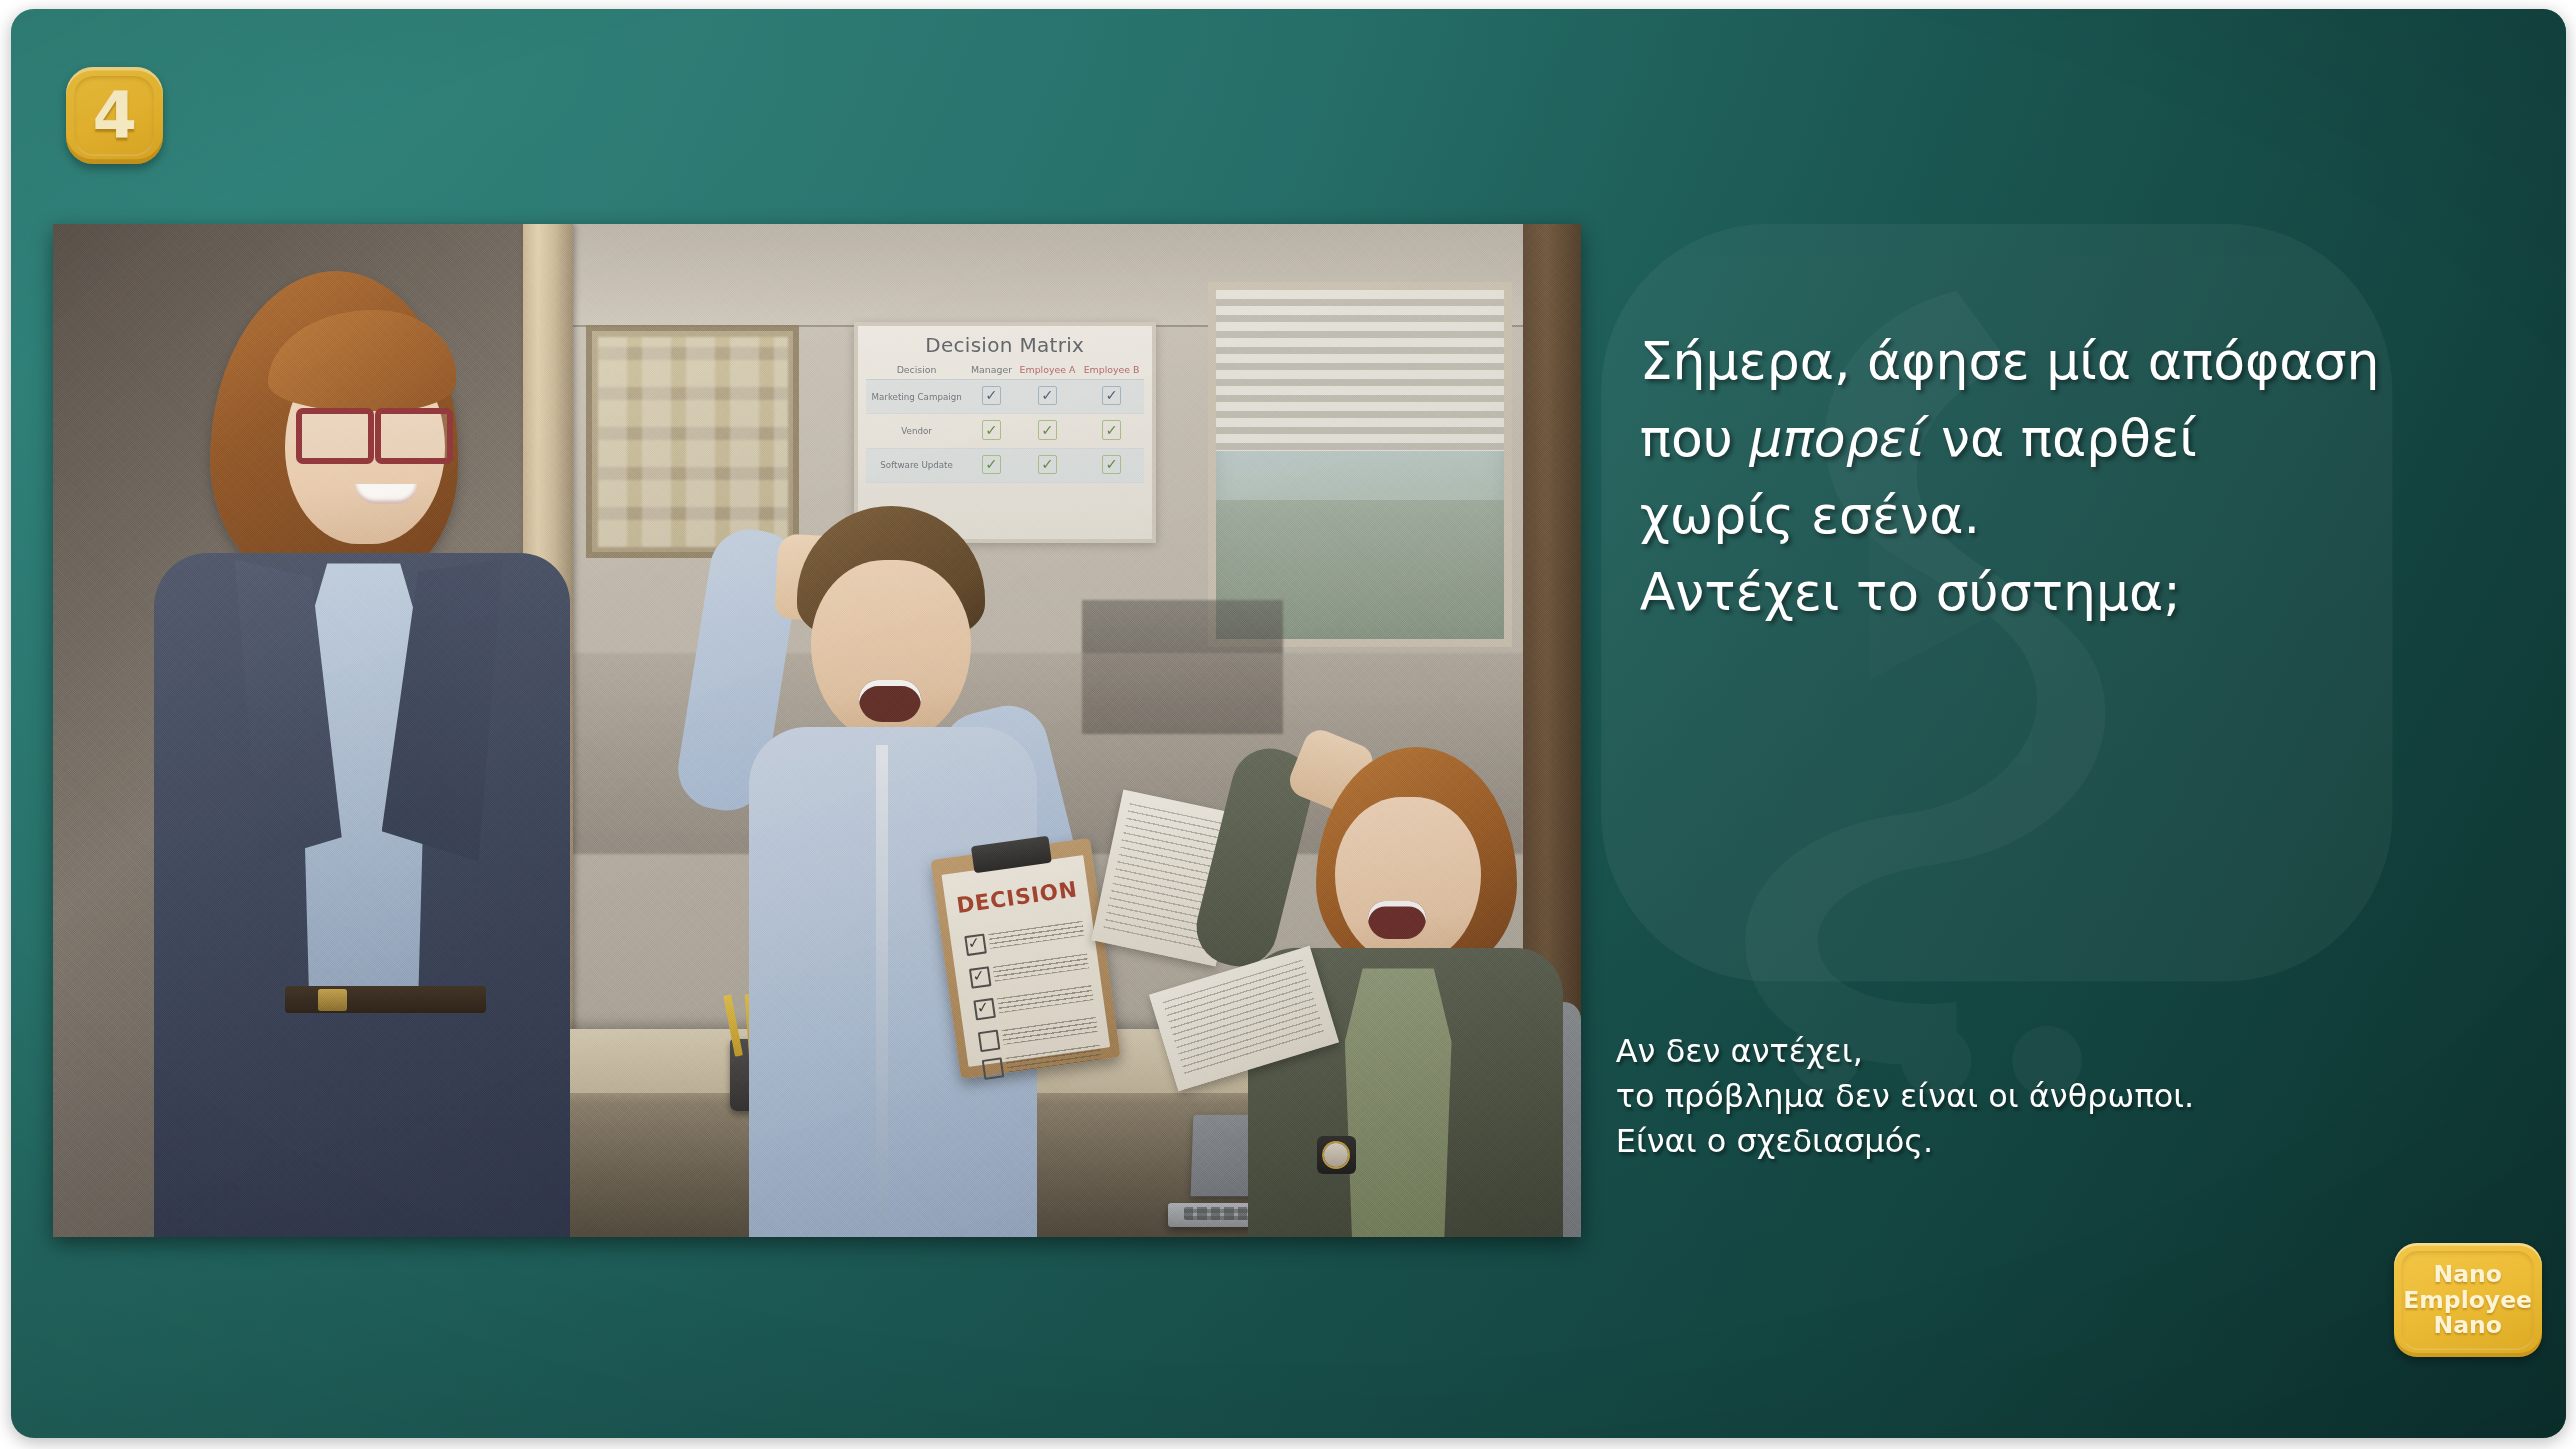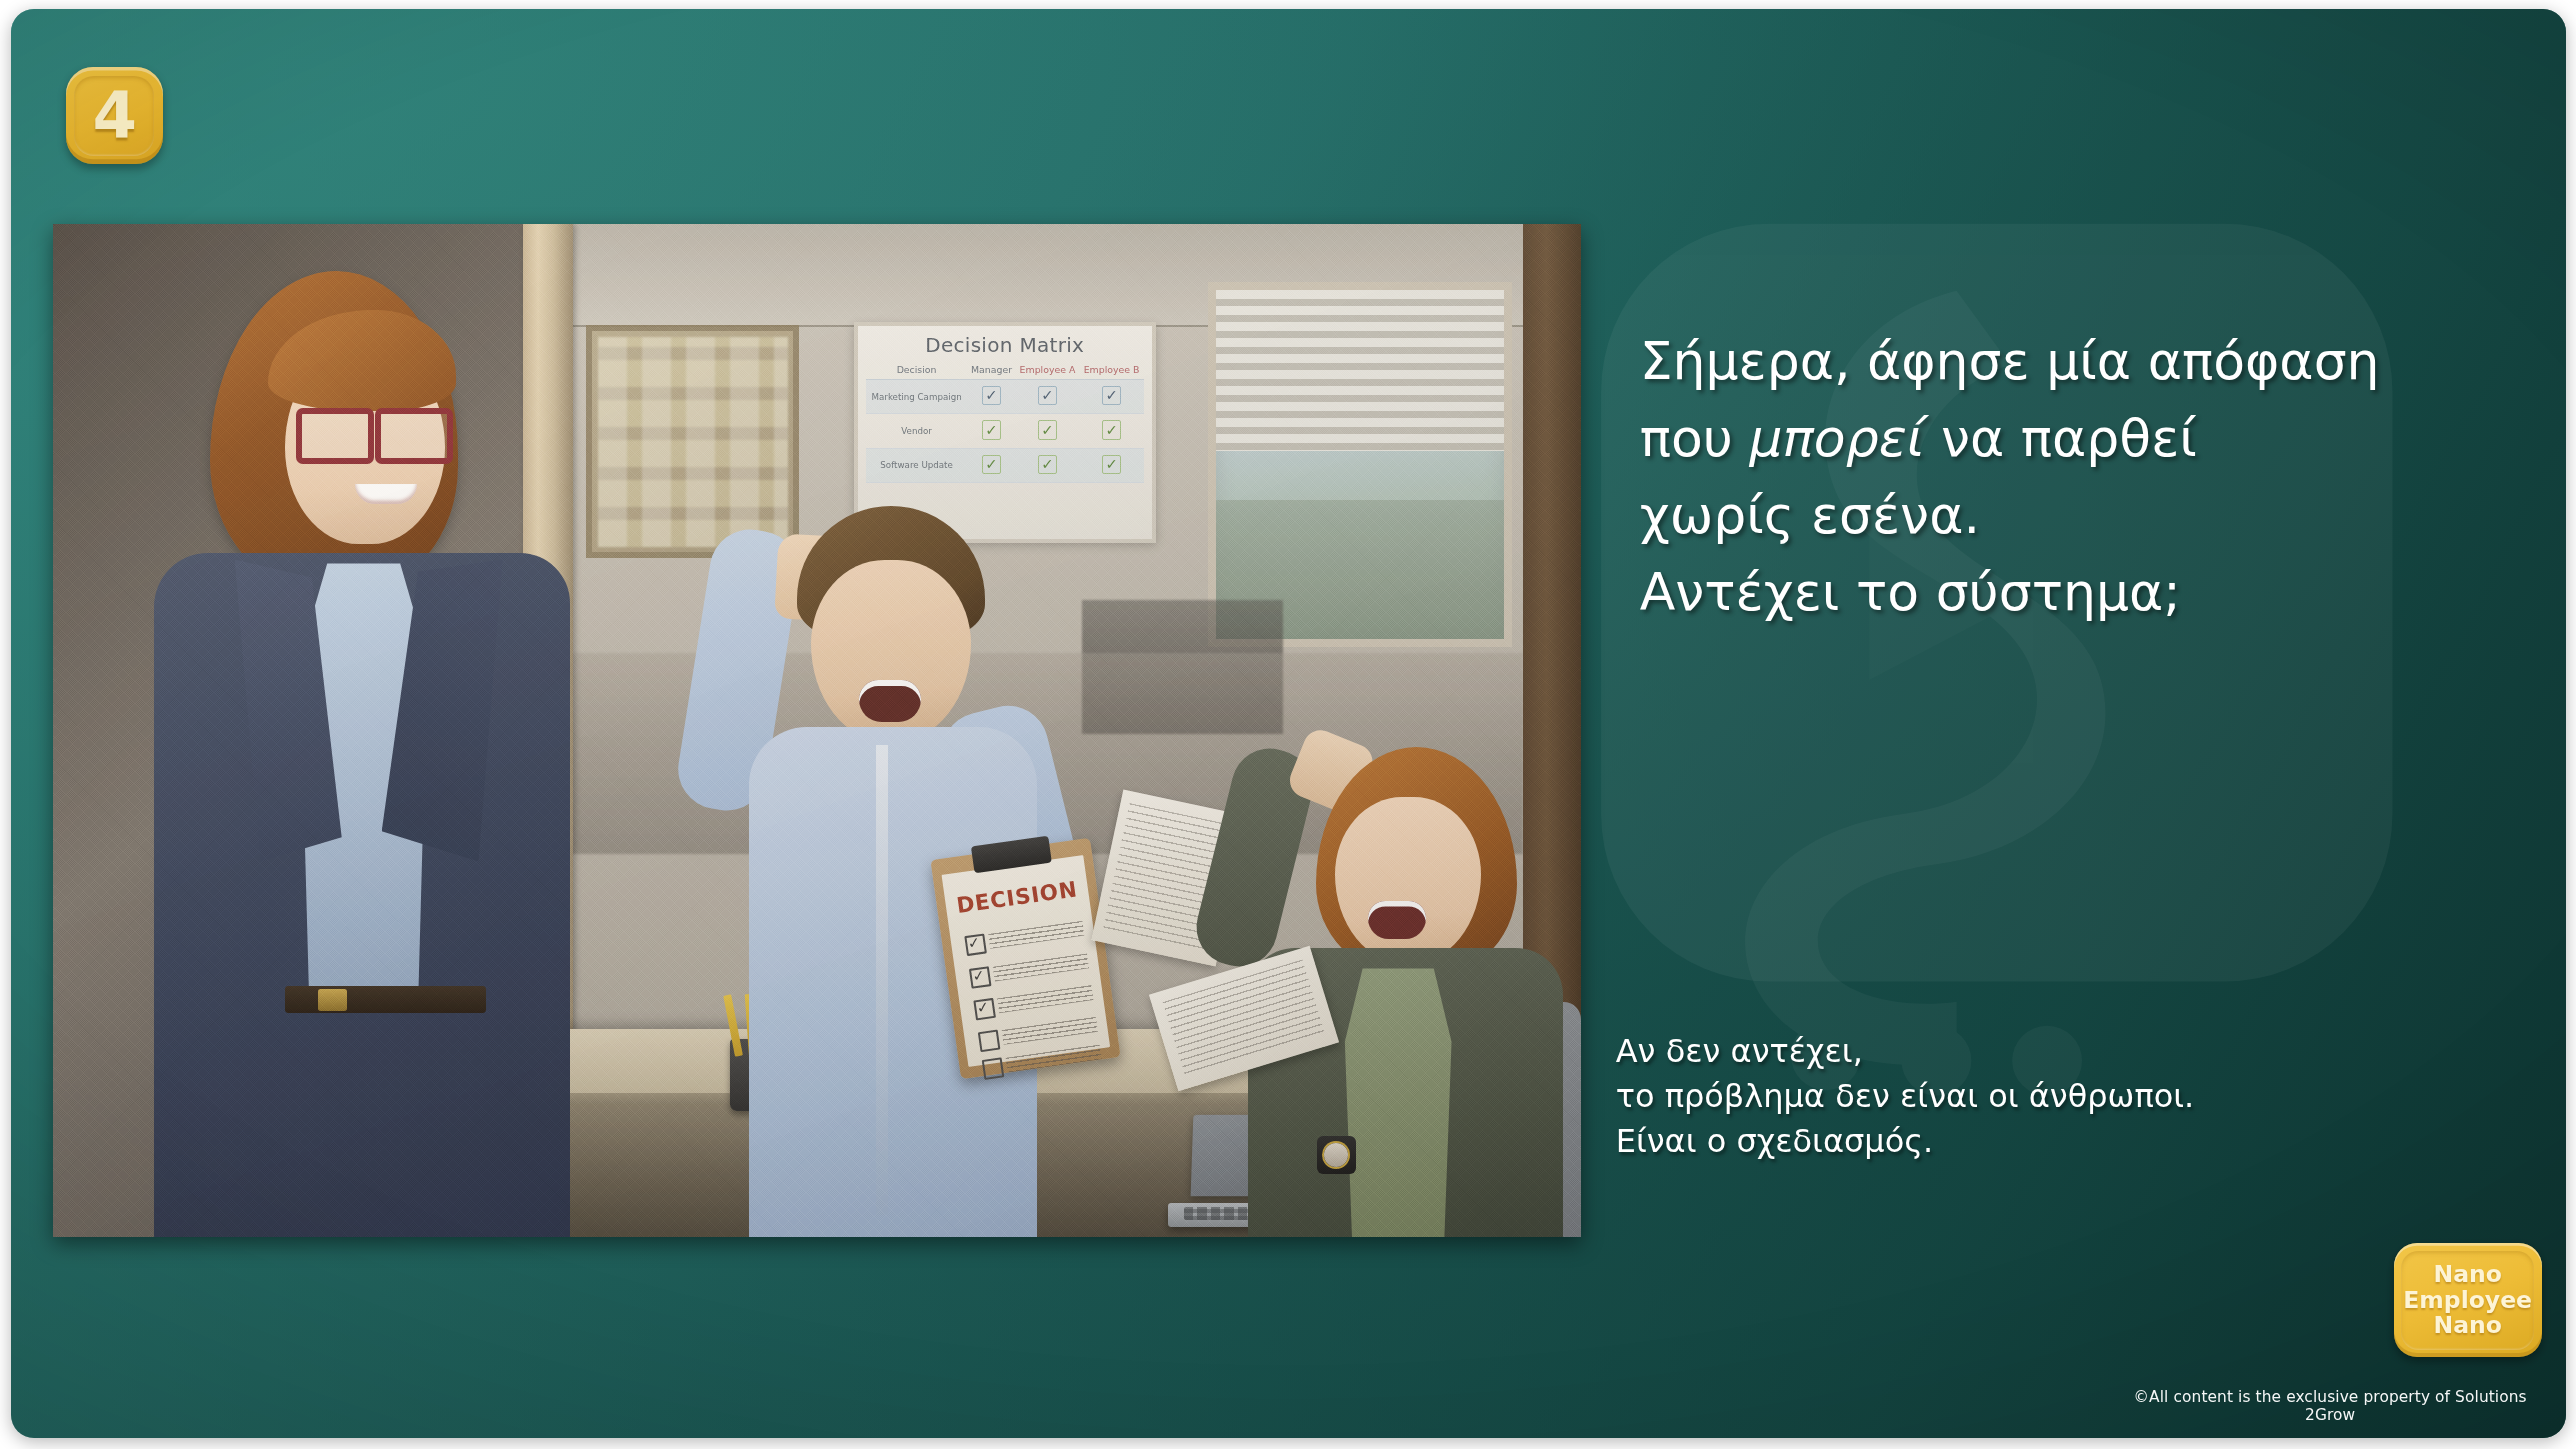--- a/index.html
+++ b/index.html
@@ -744,17 +744,16 @@
     <div class="slide-vignette"></div>
 
     <div class="brand">
       <div class="brand-text">
         <span>Nano</span>
         <span>Employee</span>
         <span>Nano</span>
       </div>
     </div>
 
-    <div class="copyright">©All content is the exclusive property of Solutions 2Grow</div>
 
   </div>
 </div>
 
 
 </body></html>

